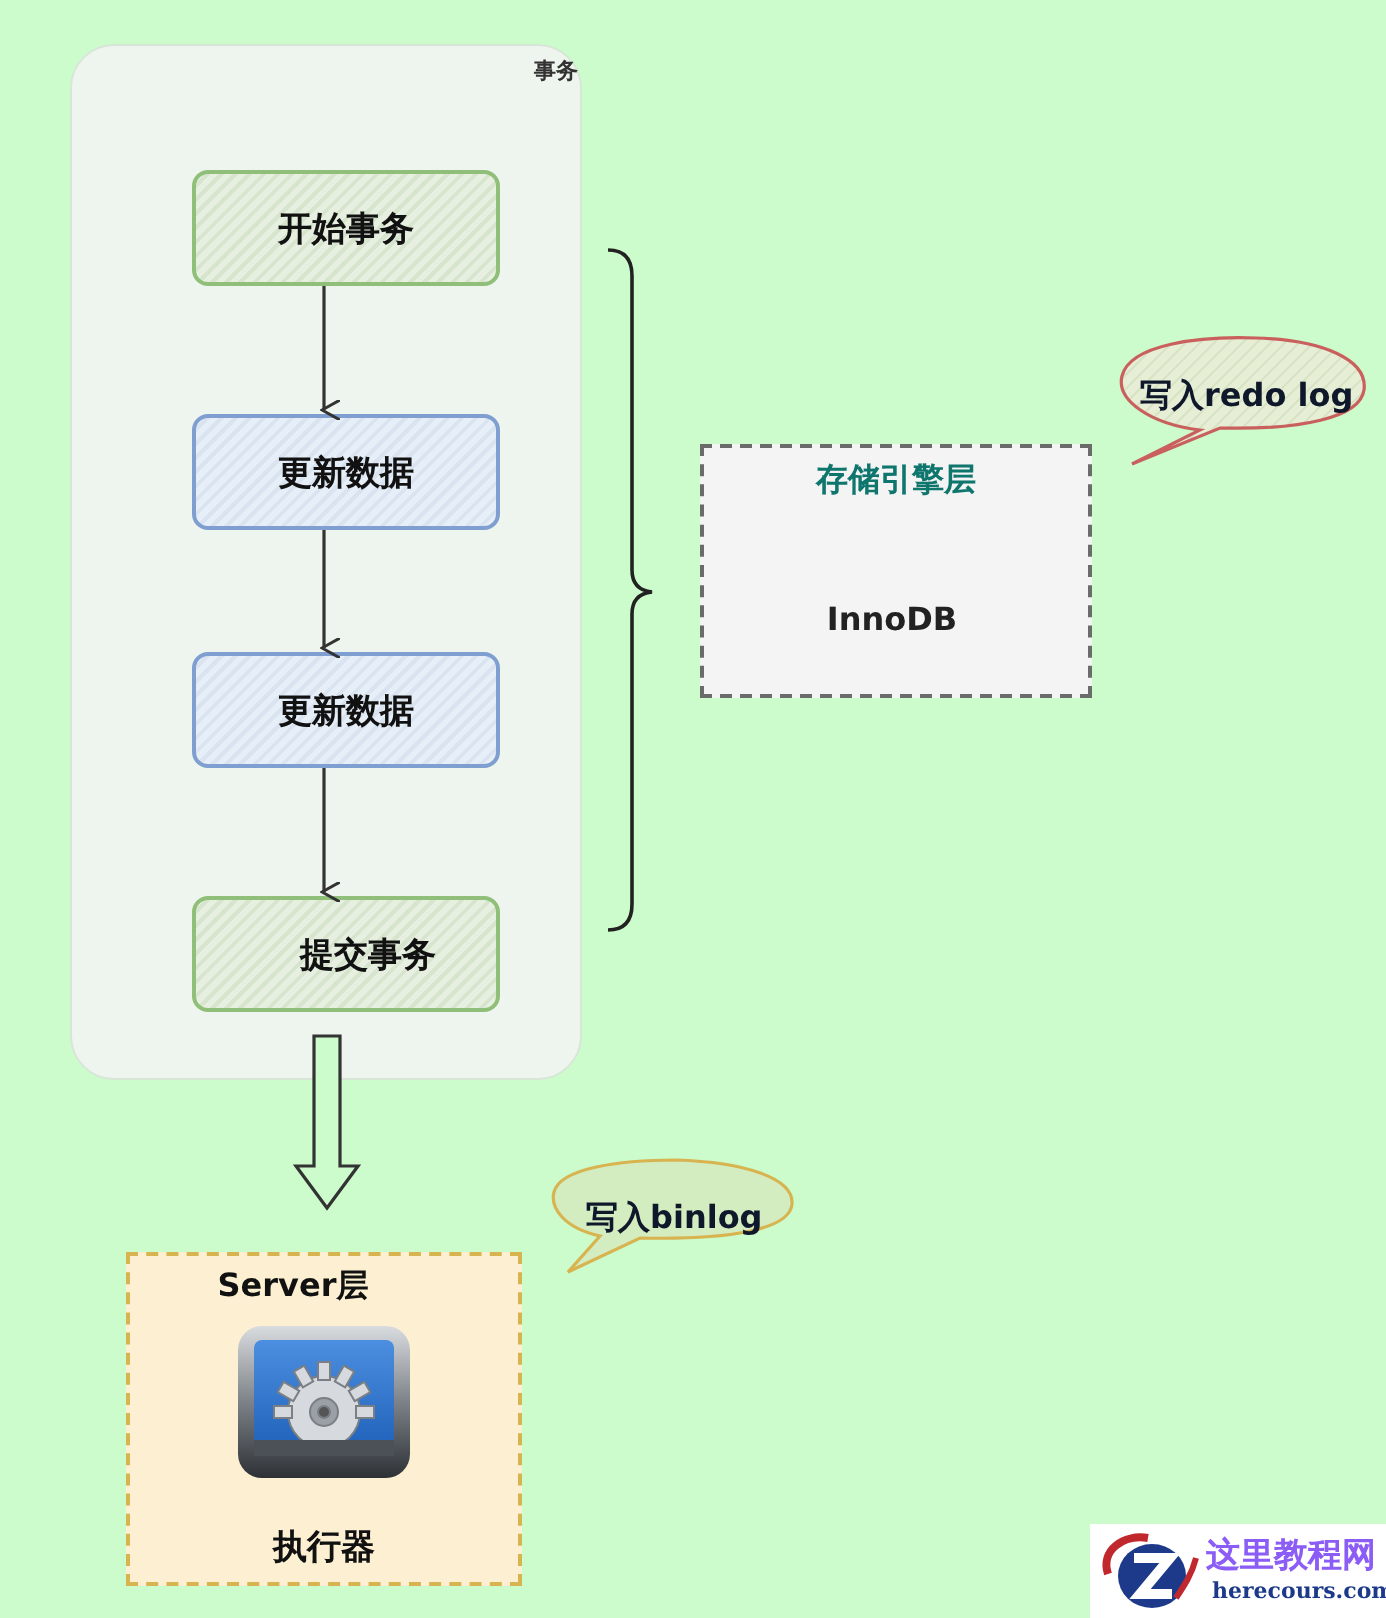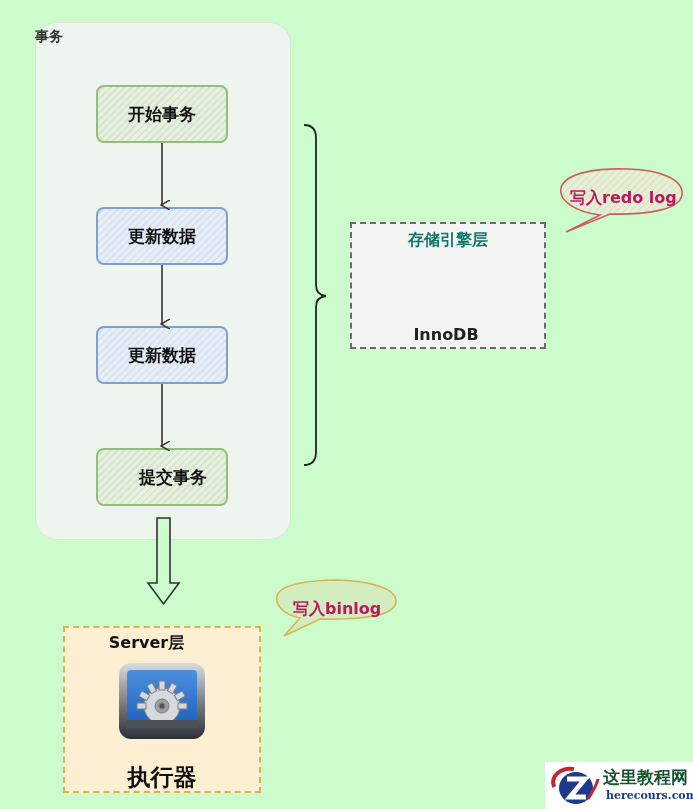--- a/index.html
+++ b/index.html
@@ -8,25 +8,25 @@
     background: #ccfbcc;
     font-family: "DejaVu Sans", "Liberation Sans", sans-serif;
     color: #1a1a1a;
   }
   .abs { position: absolute; }
   .group-box {
     left: 35px; top: 22px; width: 254px; height: 516px;
     background: #eef5ee; border: 1px solid #d8e6d8; border-radius: 22px;
   }
   .group-title {
-    left: 35px; top: 28px; width: 254px; text-align: left;
-    font-size: 14px; font-weight: bold; color: #333;
+    left: 35px; top: 28px; width: 254px; text-align: right;
+    font-size: 11px; font-weight: bold; color: #333;
   }
   .step {
-    left: 96px; width: 132px; height: 58px; border-radius: 8px;
+    left: 96px; width: 154px; height: 58px; border-radius: 8px;
     display: flex; align-items: center; justify-content: center;
     font-size: 17px; font-weight: bold; color: #111;
     box-sizing: border-box;
   }
   .step.green {
     background: repeating-linear-gradient(135deg, #e6efe0 0 3px, #d7e5cf 3px 5px);
     border: 2px solid #8fbf78;
   }
   .step.blue {
     background: repeating-linear-gradient(135deg, #e6eef7 0 3px, #dae4f0 3px 5px);
@@ -35,42 +35,42 @@
   .storage-box {
     left: 350px; top: 222px; width: 196px; height: 127px;
     background: #f3f4f3; border: 2px dashed #6b6b6b; box-sizing: border-box;
   }
   .storage-title {
     left: 350px; top: 230px; width: 196px; text-align: center;
     font-size: 16px; font-weight: bold; color: #0f766e;
   }
   .cyl-label {
     left: 373px; top: 300px; width: 146px; text-align: center;
-    font-size: 16px; font-weight: bold; color: #222; margin-top: 25px;
+    font-size: 16px; font-weight: bold; color: #222;
   }
   .server-box {
     left: 63px; top: 626px; width: 198px; height: 167px;
     background: #fdf0d2; border: 2px dashed #d8b451; box-sizing: border-box;
   }
   .server-title {
     left: 63px; top: 633px; width: 167px; text-align: center;
     font-size: 16px; font-weight: bold; color: #111;
   }
   .executor-label {
     left: 63px; top: 762px; width: 198px; text-align: center;
-    font-size: 23px; font-weight: bold; color: #111;
+    font-size: 17px; font-weight: bold; color: #111;
   }
   .bubble-text {
-    font-size: 16px; font-weight: bold; color: #be185d; white-space: nowrap;
+    font-size: 16px; font-weight: bold; color: #0f172a; white-space: nowrap;
   }
   .watermark {
     left: 545px; top: 762px; width: 148px; height: 47px; background: #fff;
   }
   .wm-cn {
-    left: 603px; top: 766px; font-size: 17px; font-weight: bold; color: #14532d;
+    left: 603px; top: 766px; font-size: 17px; font-weight: bold; color: #8b5cf6;
     font-family: "DejaVu Serif", "Liberation Serif", serif;
   }
   .wm-en {
     left: 606px; top: 789px; font-size: 11px; font-weight: bold; color: #1d3a8a;
     font-family: "DejaVu Serif", "Liberation Serif", serif;
   }
 </style>
 </head>
 <body>
 

